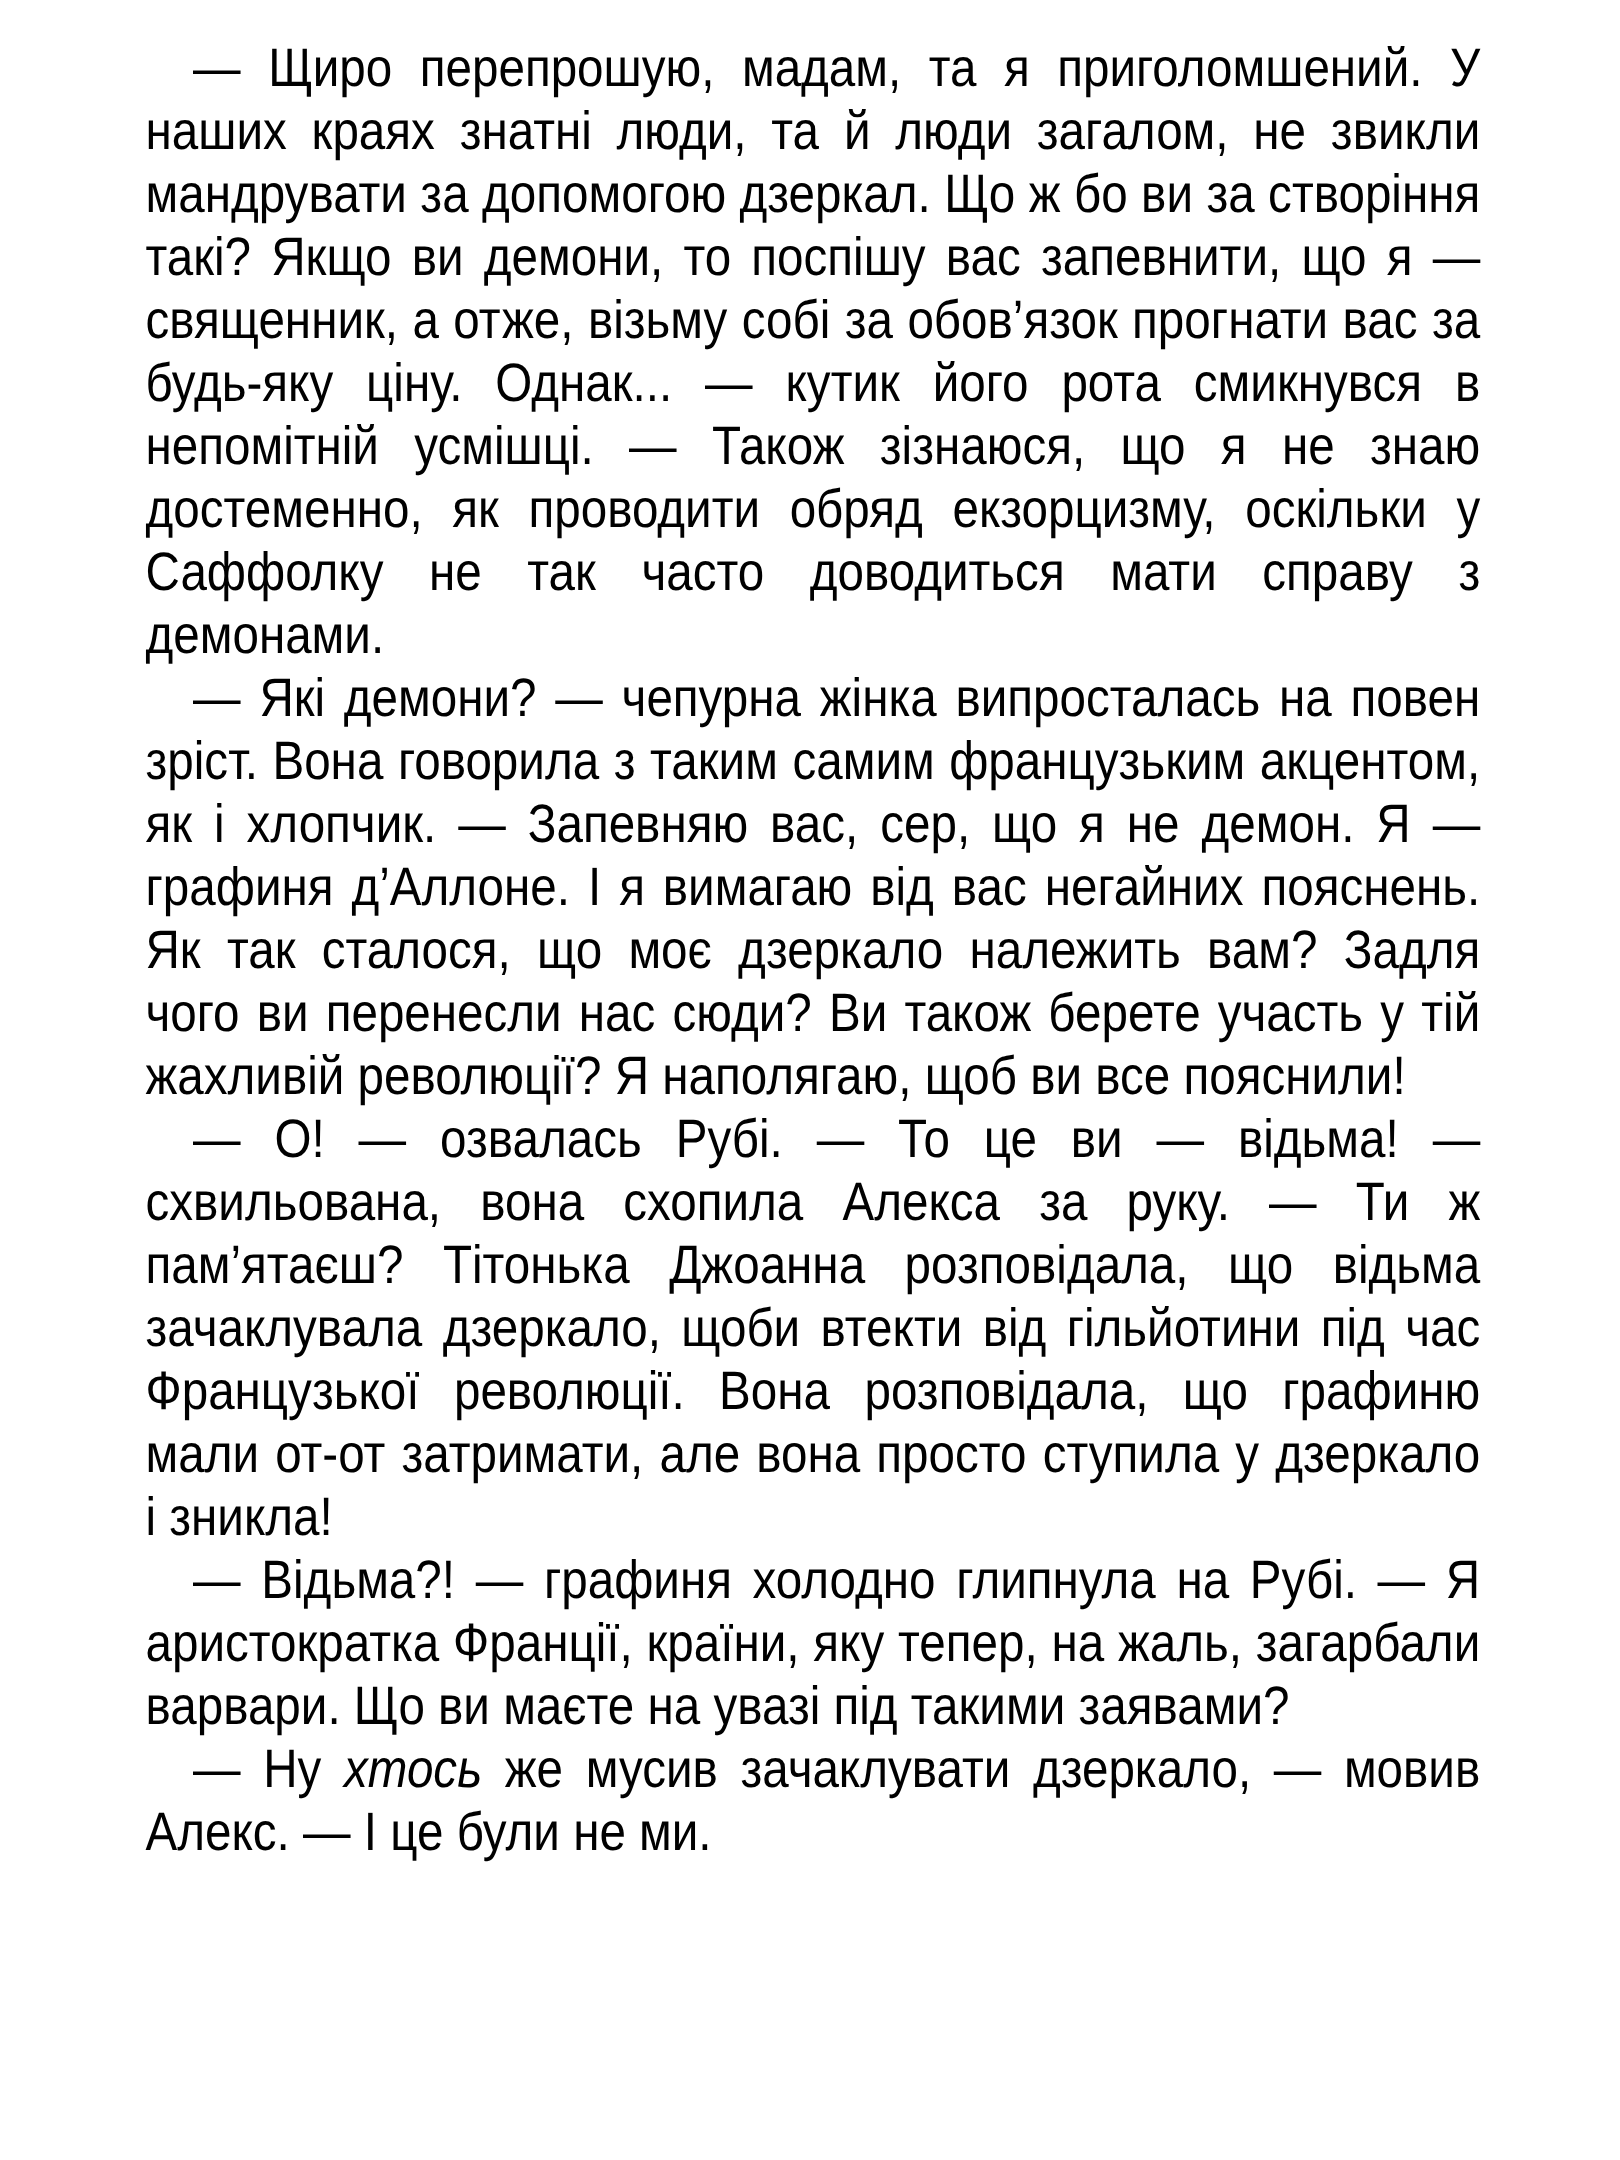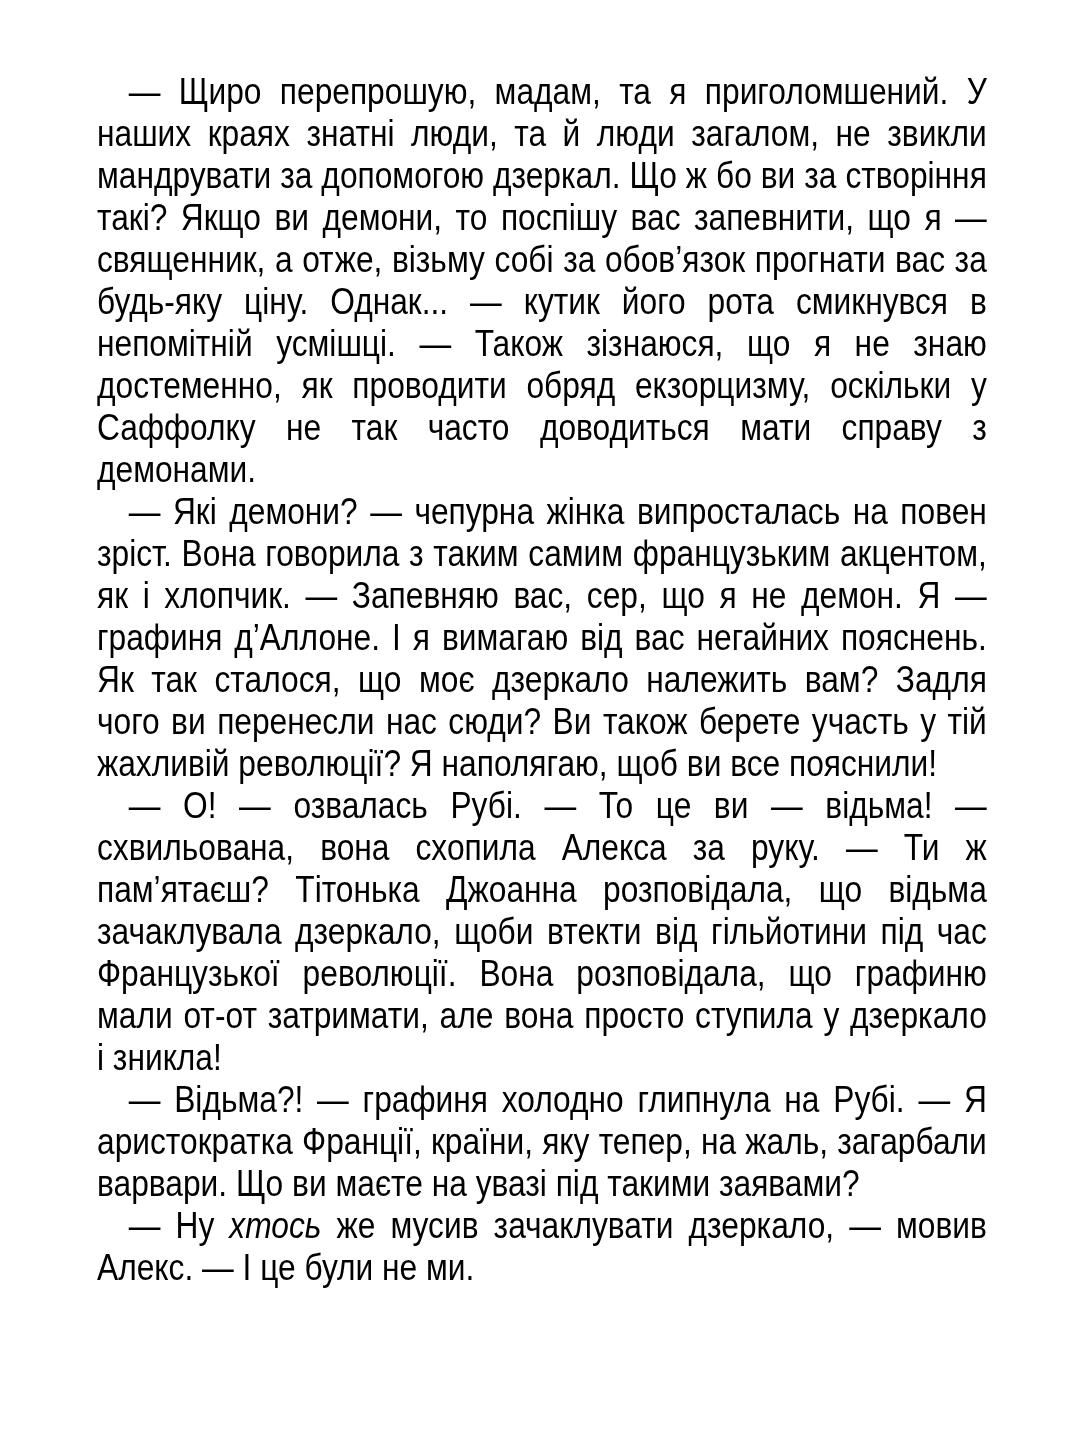--- a/index.html
+++ b/index.html
@@ -10,21 +10,20 @@
     width: 1080px;
     height: 1440px;
     background: #ffffff;
     overflow: hidden;
     position: relative;
   }
   .page {
     position: absolute;
     inset: 0;
     background: #ffffff;
-    margin-top: 47px;
   }
   .text-block {
     position: absolute;
     left: 97px;
     top: 24px;
     width: 1010px;               
     transform: scaleX(0.881);    
     transform-origin: 0 0;
     font-family: "Liberation Sans", "DejaVu Sans", sans-serif;
     font-size: 36px;

